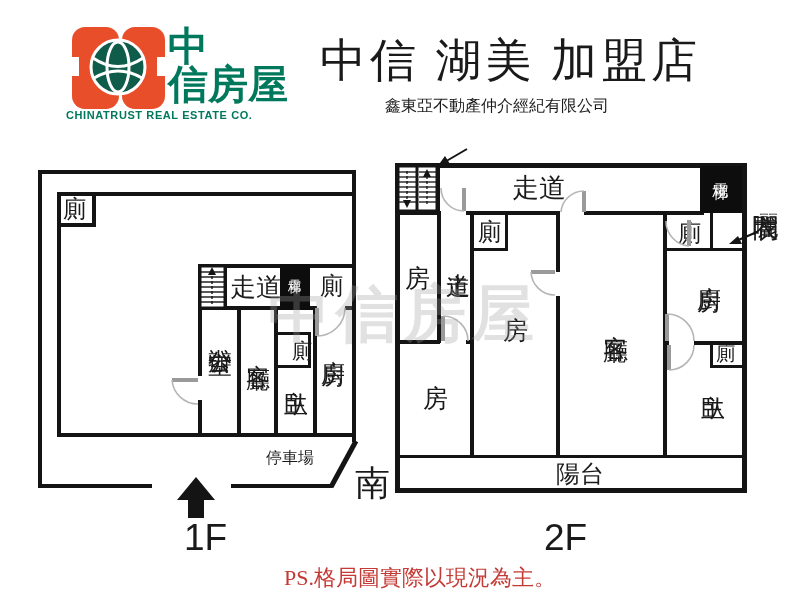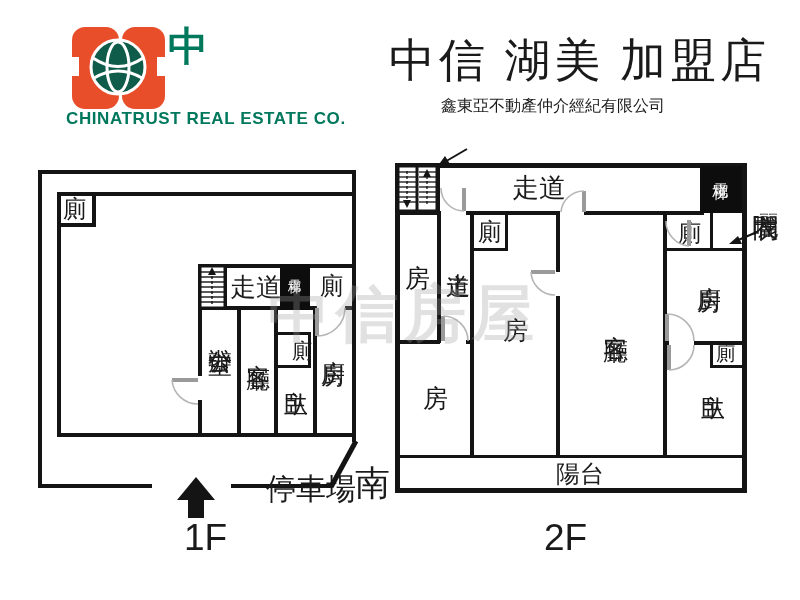--- a/index.html
+++ b/index.html
@@ -4,21 +4,21 @@
 <style>
   html,body{margin:0;padding:0;background:#fff;}
   .stage{position:relative;width:800px;height:600px;background:#fff;overflow:hidden;
          font-family:"Liberation Sans","DejaVu Sans",sans-serif;color:#111;}
   .w{position:absolute;background:#141414;}
   .elev{position:absolute;background:#0d0d0d;}
   .lbl{position:absolute;white-space:nowrap;color:#1a1a1a;line-height:1.08;}
   .v{writing-mode:vertical-rl;text-orientation:upright;letter-spacing:2px;}
   .serif{font-family:"Liberation Serif","DejaVu Serif",serif;}
   .white{color:#fff;}
-  .center{text-align:right;}
+  .center{text-align:left;}
   .overlay{position:absolute;left:0;top:0;z-index:40;}
   .wm{position:absolute;z-index:60;opacity:.3;color:#9e9e9e;font-weight:bold;
       letter-spacing:6px;pointer-events:none;}
   .brand{position:absolute;font-weight:bold;line-height:0.95;}
 </style>
 </head>
 <body>
 
 <div class="stage">
 
@@ -27,22 +27,23 @@
     <rect x="59" y="7" width="43" height="82" rx="13" fill="#E94E2B"></rect>
     <rect x="6" y="37" width="10" height="19" fill="#fff"></rect>
     <rect x="94" y="37" width="10" height="19" fill="#fff"></rect>
     <circle cx="55" cy="47" r="27" fill="#0E5C49" stroke="#fff" stroke-width="3"></circle>
     <ellipse cx="55" cy="47" rx="11" ry="25" fill="none" stroke="#fff" stroke-width="3"></ellipse>
     <path d="M30,38 Q55,55 80,38" fill="none" stroke="#fff" stroke-width="3"></path>
     <path d="M31,58 Q55,44 79,58" fill="none" stroke="#fff" stroke-width="3"></path>
   </svg>
   <div class="brand" style="left:168px;top:27px;font-size:40px;color:#00785C;">
     <div>中</div>
+    <div>信房屋</div>
   </div>
-  <div class="lbl" style="left:66px;top:110px;font-size:17px;font-weight:bold;color:#00785C;letter-spacing:.6px;">CHINATRUST REAL ESTATE CO.</div>
+  <div class="lbl" style="left:66px;top:110px;font-size:11px;font-weight:bold;color:#00785C;letter-spacing:.6px;">CHINATRUST REAL ESTATE CO.</div>
 
   <div class="lbl serif center" style="left:320px;top:36px;width:450px;font-size:46px;letter-spacing:4px;">中信 湖美 加盟店</div>
   <div class="lbl serif center" style="left:385px;top:97px;width:280px;font-size:16px;">鑫東亞不動產仲介經紀有限公司</div>
 
   <div>
 
     <div class="w" style="left:38px;top:170px;width:318px;height:4px;"></div>
     <div class="w" style="left:38px;top:170px;width:4px;height:318px;"></div>
     <div class="w" style="left:352px;top:170px;width:4px;height:272px;"></div>
     <div class="w" style="left:38px;top:484px;width:114px;height:4px;"></div>
@@ -198,36 +199,37 @@
 
   <div class="lbl" style="left:63px;top:196px;font-size:24px;">廁</div>
   <div class="lbl" style="left:230px;top:273px;font-size:26px;">走道</div>
   <div class="lbl v white" style="left:287px;top:269px;font-size:13px;z-index:20;letter-spacing:1px;">電梯</div>
   <div class="lbl" style="left:320px;top:273px;font-size:24px;">廁</div>
   <div class="lbl v" style="left:207px;top:329px;font-size:24px;">辦公室</div>
   <div class="lbl v" style="left:245px;top:345px;font-size:24px;">客廳</div>
   <div class="lbl" style="left:292px;top:340px;font-size:21px;">廁</div>
   <div class="lbl v" style="left:283px;top:372px;font-size:24px;">主臥</div>
   <div class="lbl v" style="left:320px;top:341px;font-size:24px;">廚房</div>
-  <div class="lbl" style="left:266px;top:449px;font-size:30px;margin-top:24px;">停車場</div>
+  <div class="lbl" style="left:266px;top:449px;font-size:16px;">停車場</div>
 
   <div class="lbl" style="left:512px;top:174px;font-size:27px;">走道</div>
   <div class="lbl v white" style="left:712px;top:170px;font-size:16px;z-index:20;letter-spacing:2px;">電梯</div>
   <div class="lbl" style="left:478px;top:219px;font-size:24px;">廁</div>
   <div class="lbl" style="left:405px;top:265px;font-size:25px;">房</div>
   <div class="lbl v" style="left:445px;top:254px;font-size:24px;">走道</div>
   <div class="lbl" style="left:423px;top:385px;font-size:25px;">房</div>
   <div class="lbl" style="left:503px;top:317px;font-size:25px;">房</div>
   <div class="lbl v" style="left:602px;top:315px;font-size:25px;">客廳</div>
   <div class="lbl" style="left:678px;top:220px;font-size:24px;">廁</div>
   <div class="lbl v" style="left:696px;top:267px;font-size:24px;">廚房</div>
   <div class="lbl" style="left:716px;top:343px;font-size:20px;">廁</div>
   <div class="lbl v" style="left:700px;top:376px;font-size:24px;">主臥</div>
   <div class="lbl" style="left:556px;top:461px;font-size:24px;">陽台</div>
 
   <div class="lbl v" style="left:752px;top:192px;font-size:26px;">曬衣間</div>
   <div class="lbl" style="left:355px;top:464px;font-size:35px;">南</div>
   <div class="lbl" style="left:184px;top:518px;font-size:37px;">1F</div>
   <div class="lbl" style="left:544px;top:518px;font-size:37px;">2F</div>
+  <div class="lbl serif" style="left:284px;top:566px;font-size:22px;color:#C43A35;">PS.格局圖實際以現況為主。</div>
 
   <div class="wm" style="left:268px;top:272px;font-size:62px;">中信房屋</div>
 
 </div>
 
 </body></html>

